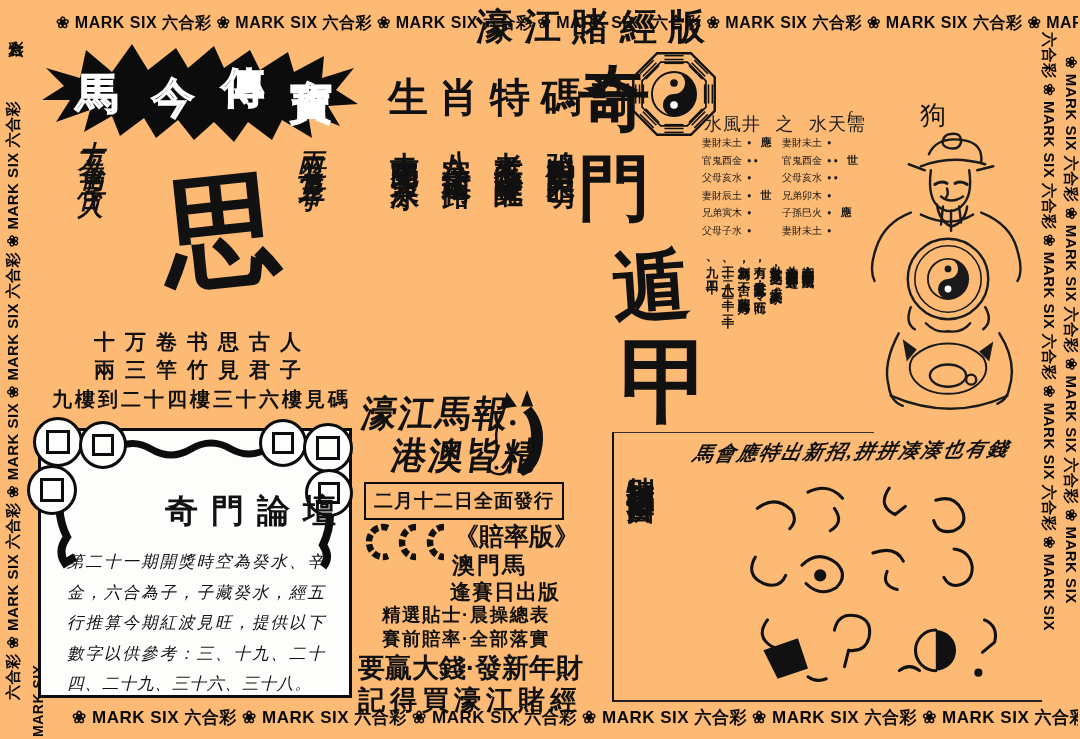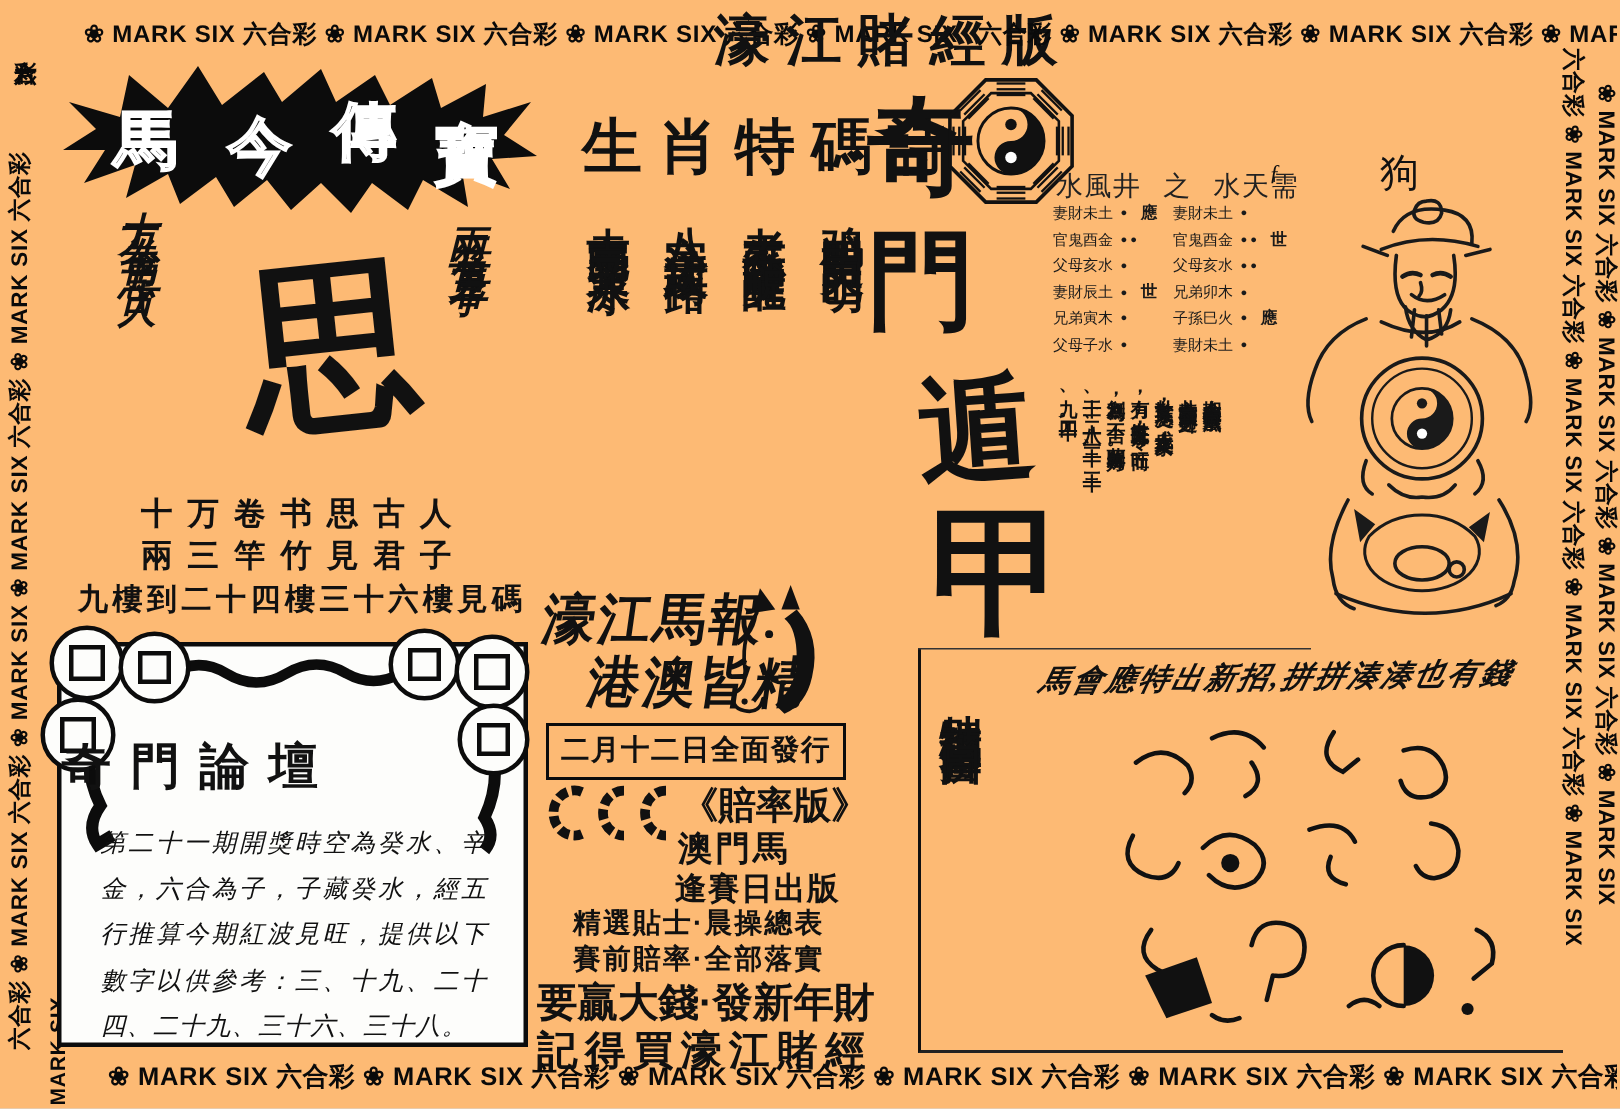--- a/index.html
+++ b/index.html
@@ -31,21 +31,21 @@
   .hexcol{font-size:10px;line-height:16.5px;color:#1a1a1a;}
   .hexcol .dots{font-size:7.5px;letter-spacing:2px;vertical-align:1px;margin-left:5px;}
   .hexcol .mk{font-size:11px;font-weight:700;margin-left:7px;}
   
   .fortune{writing-mode:vertical-rl;font-size:12.5px;font-weight:700;line-height:16px;
            letter-spacing:1px;height:170px;}
   
   .forum{border:3px solid #0c0c0c;background:#fdfdfb;}
   .coin{position:absolute;border:3.5px solid #0c0c0c;border-radius:50%;background:#fdfdfb;}
   .coin::after{content:"";position:absolute;inset:10px;border:3px solid #0c0c0c;}
-  .forum-title{font-size:33px;font-weight:700;letter-spacing:13px;text-align:left;}
+  .forum-title{font-size:33px;font-weight:700;letter-spacing:13px;text-align:right;}
   .forum-body{font-size:16.5px;font-style:italic;line-height:1.85;letter-spacing:1px;
               white-space:normal;text-align:justify;}
   
   .hr-title{font-family:"Liberation Sans",sans-serif;font-weight:900;font-size:35px;
             letter-spacing:2px;transform:skewX(-8deg) scaleY(1.05);}
   .issue-box{border:2.5px solid #0c0c0c;width:196px;height:34px;line-height:34px;
              text-align:center;font-size:19px;font-weight:700;letter-spacing:1px;}
   
   .pz-box{border-left:2px solid #111;border-bottom:2px solid #222;}
   .pz-title{writing-mode:vertical-rl;font-family:"Liberation Sans",sans-serif;font-weight:900;

